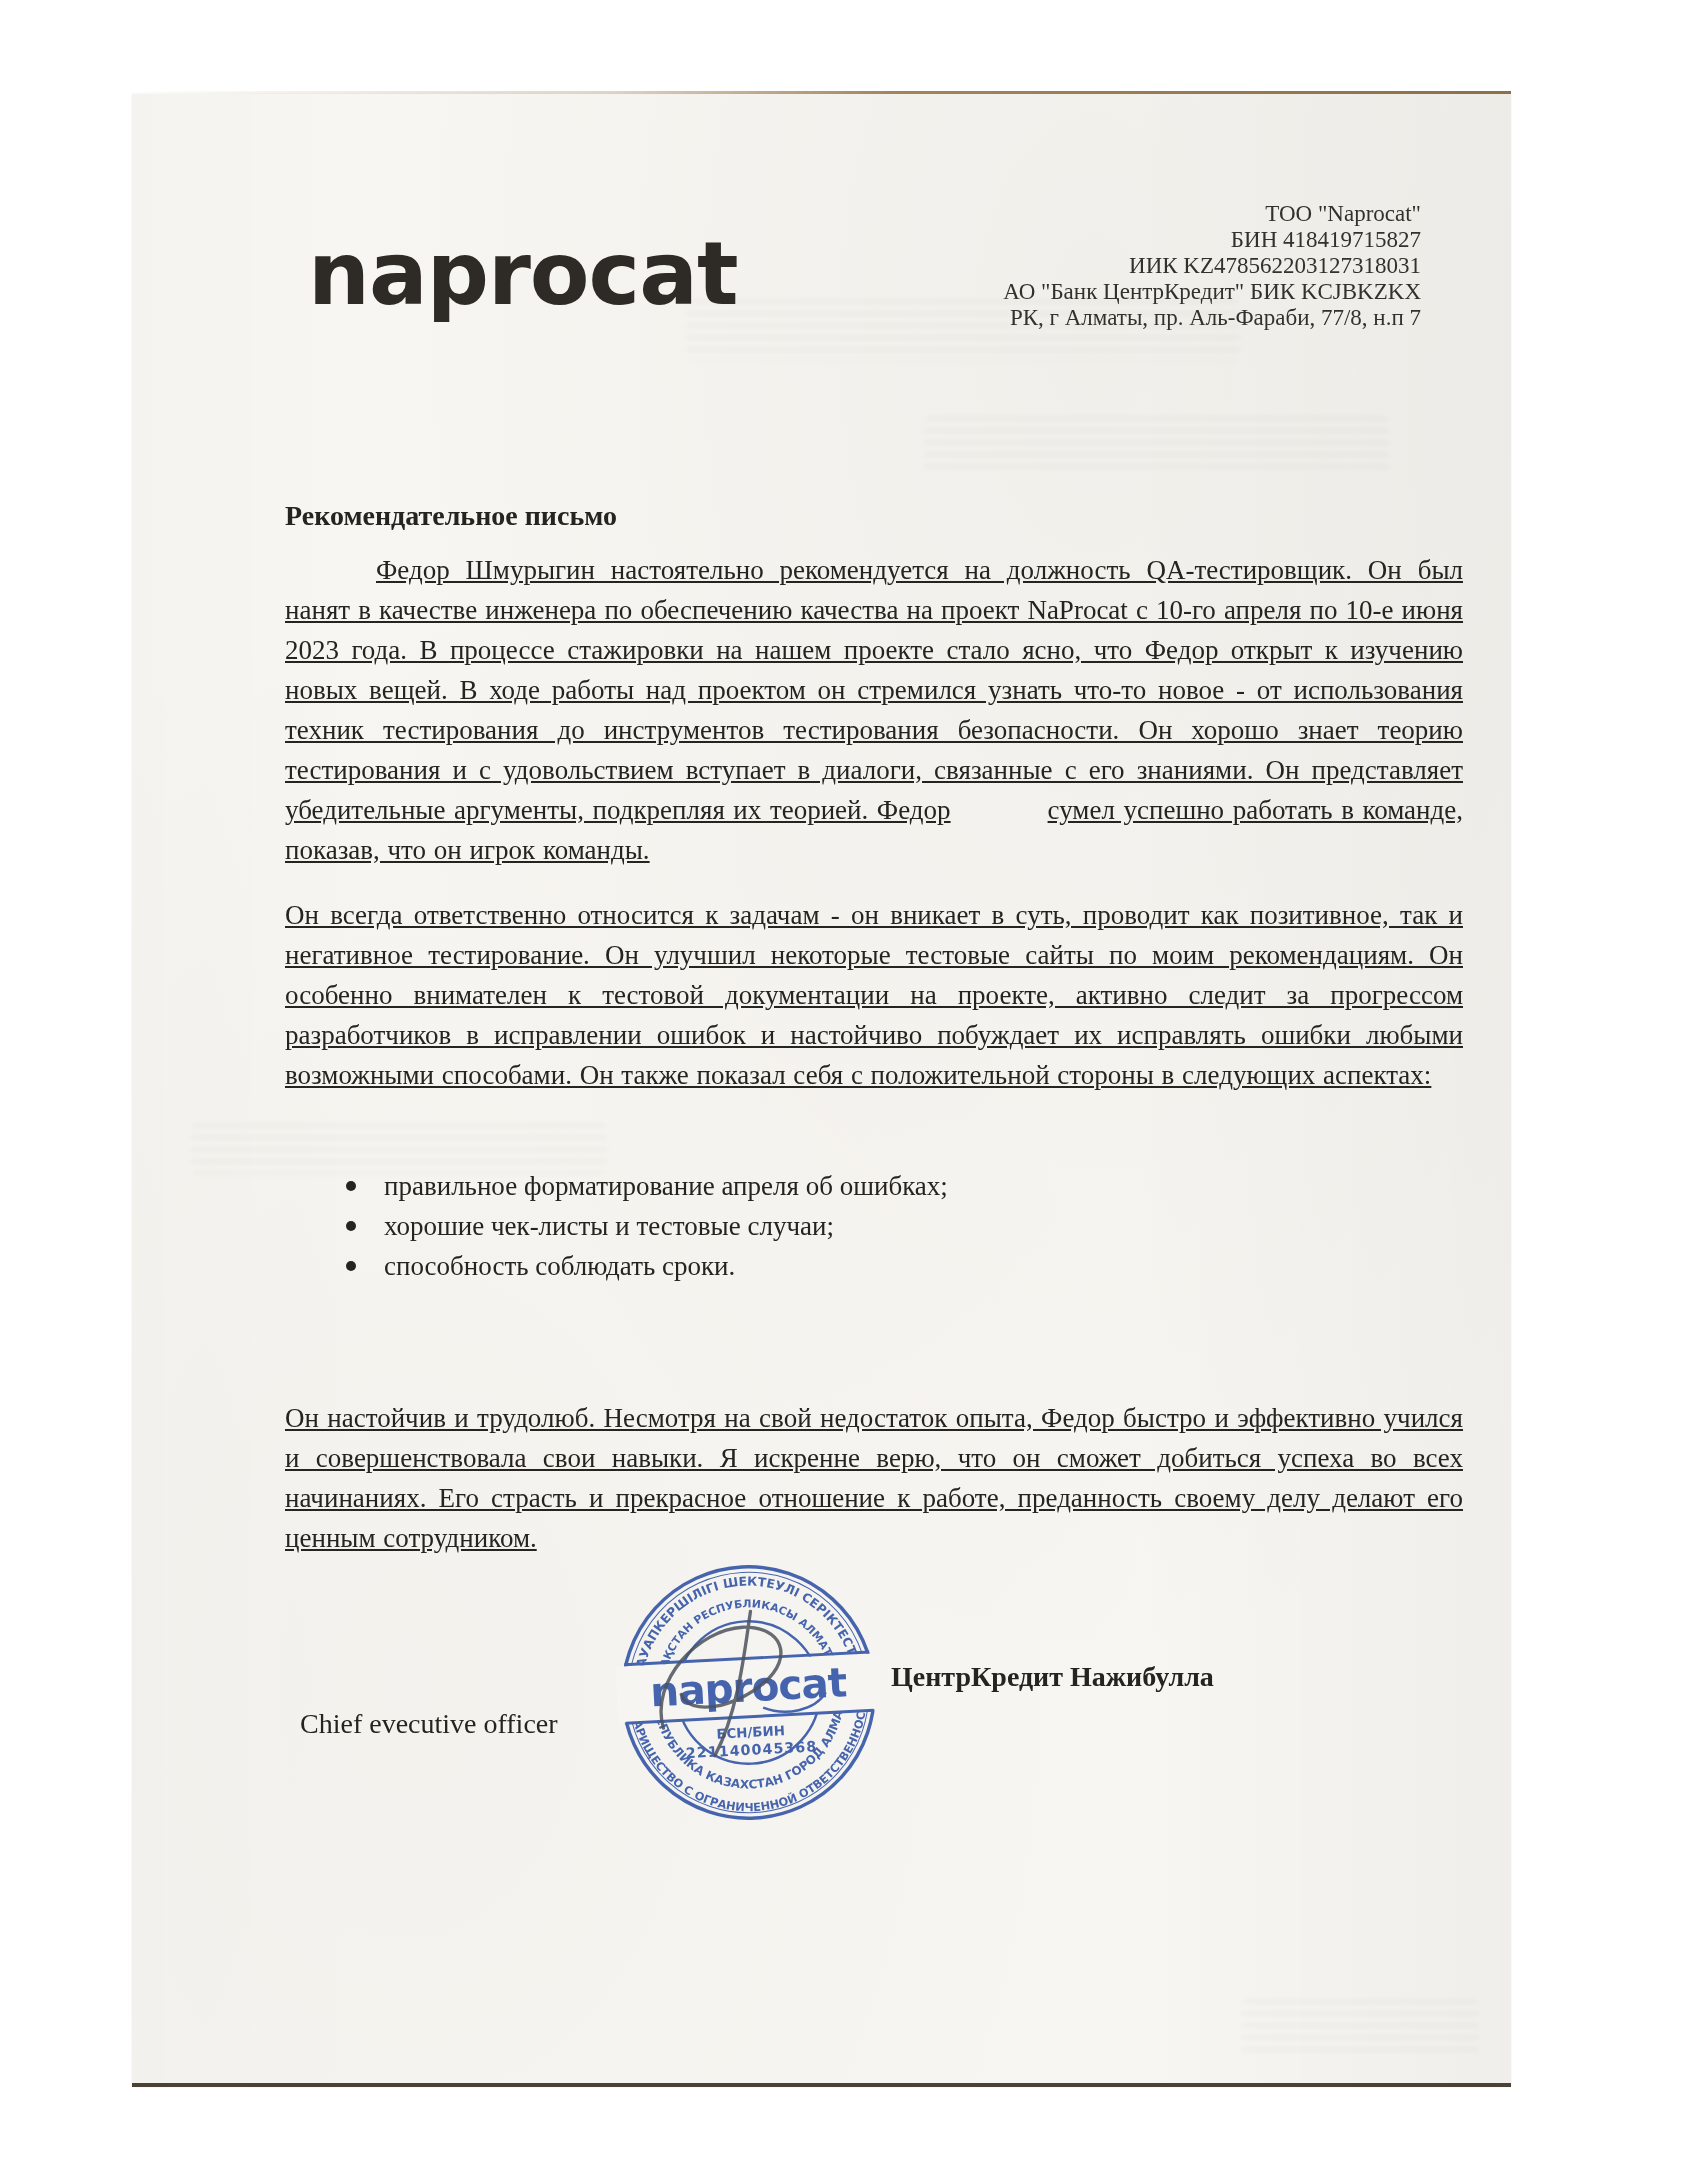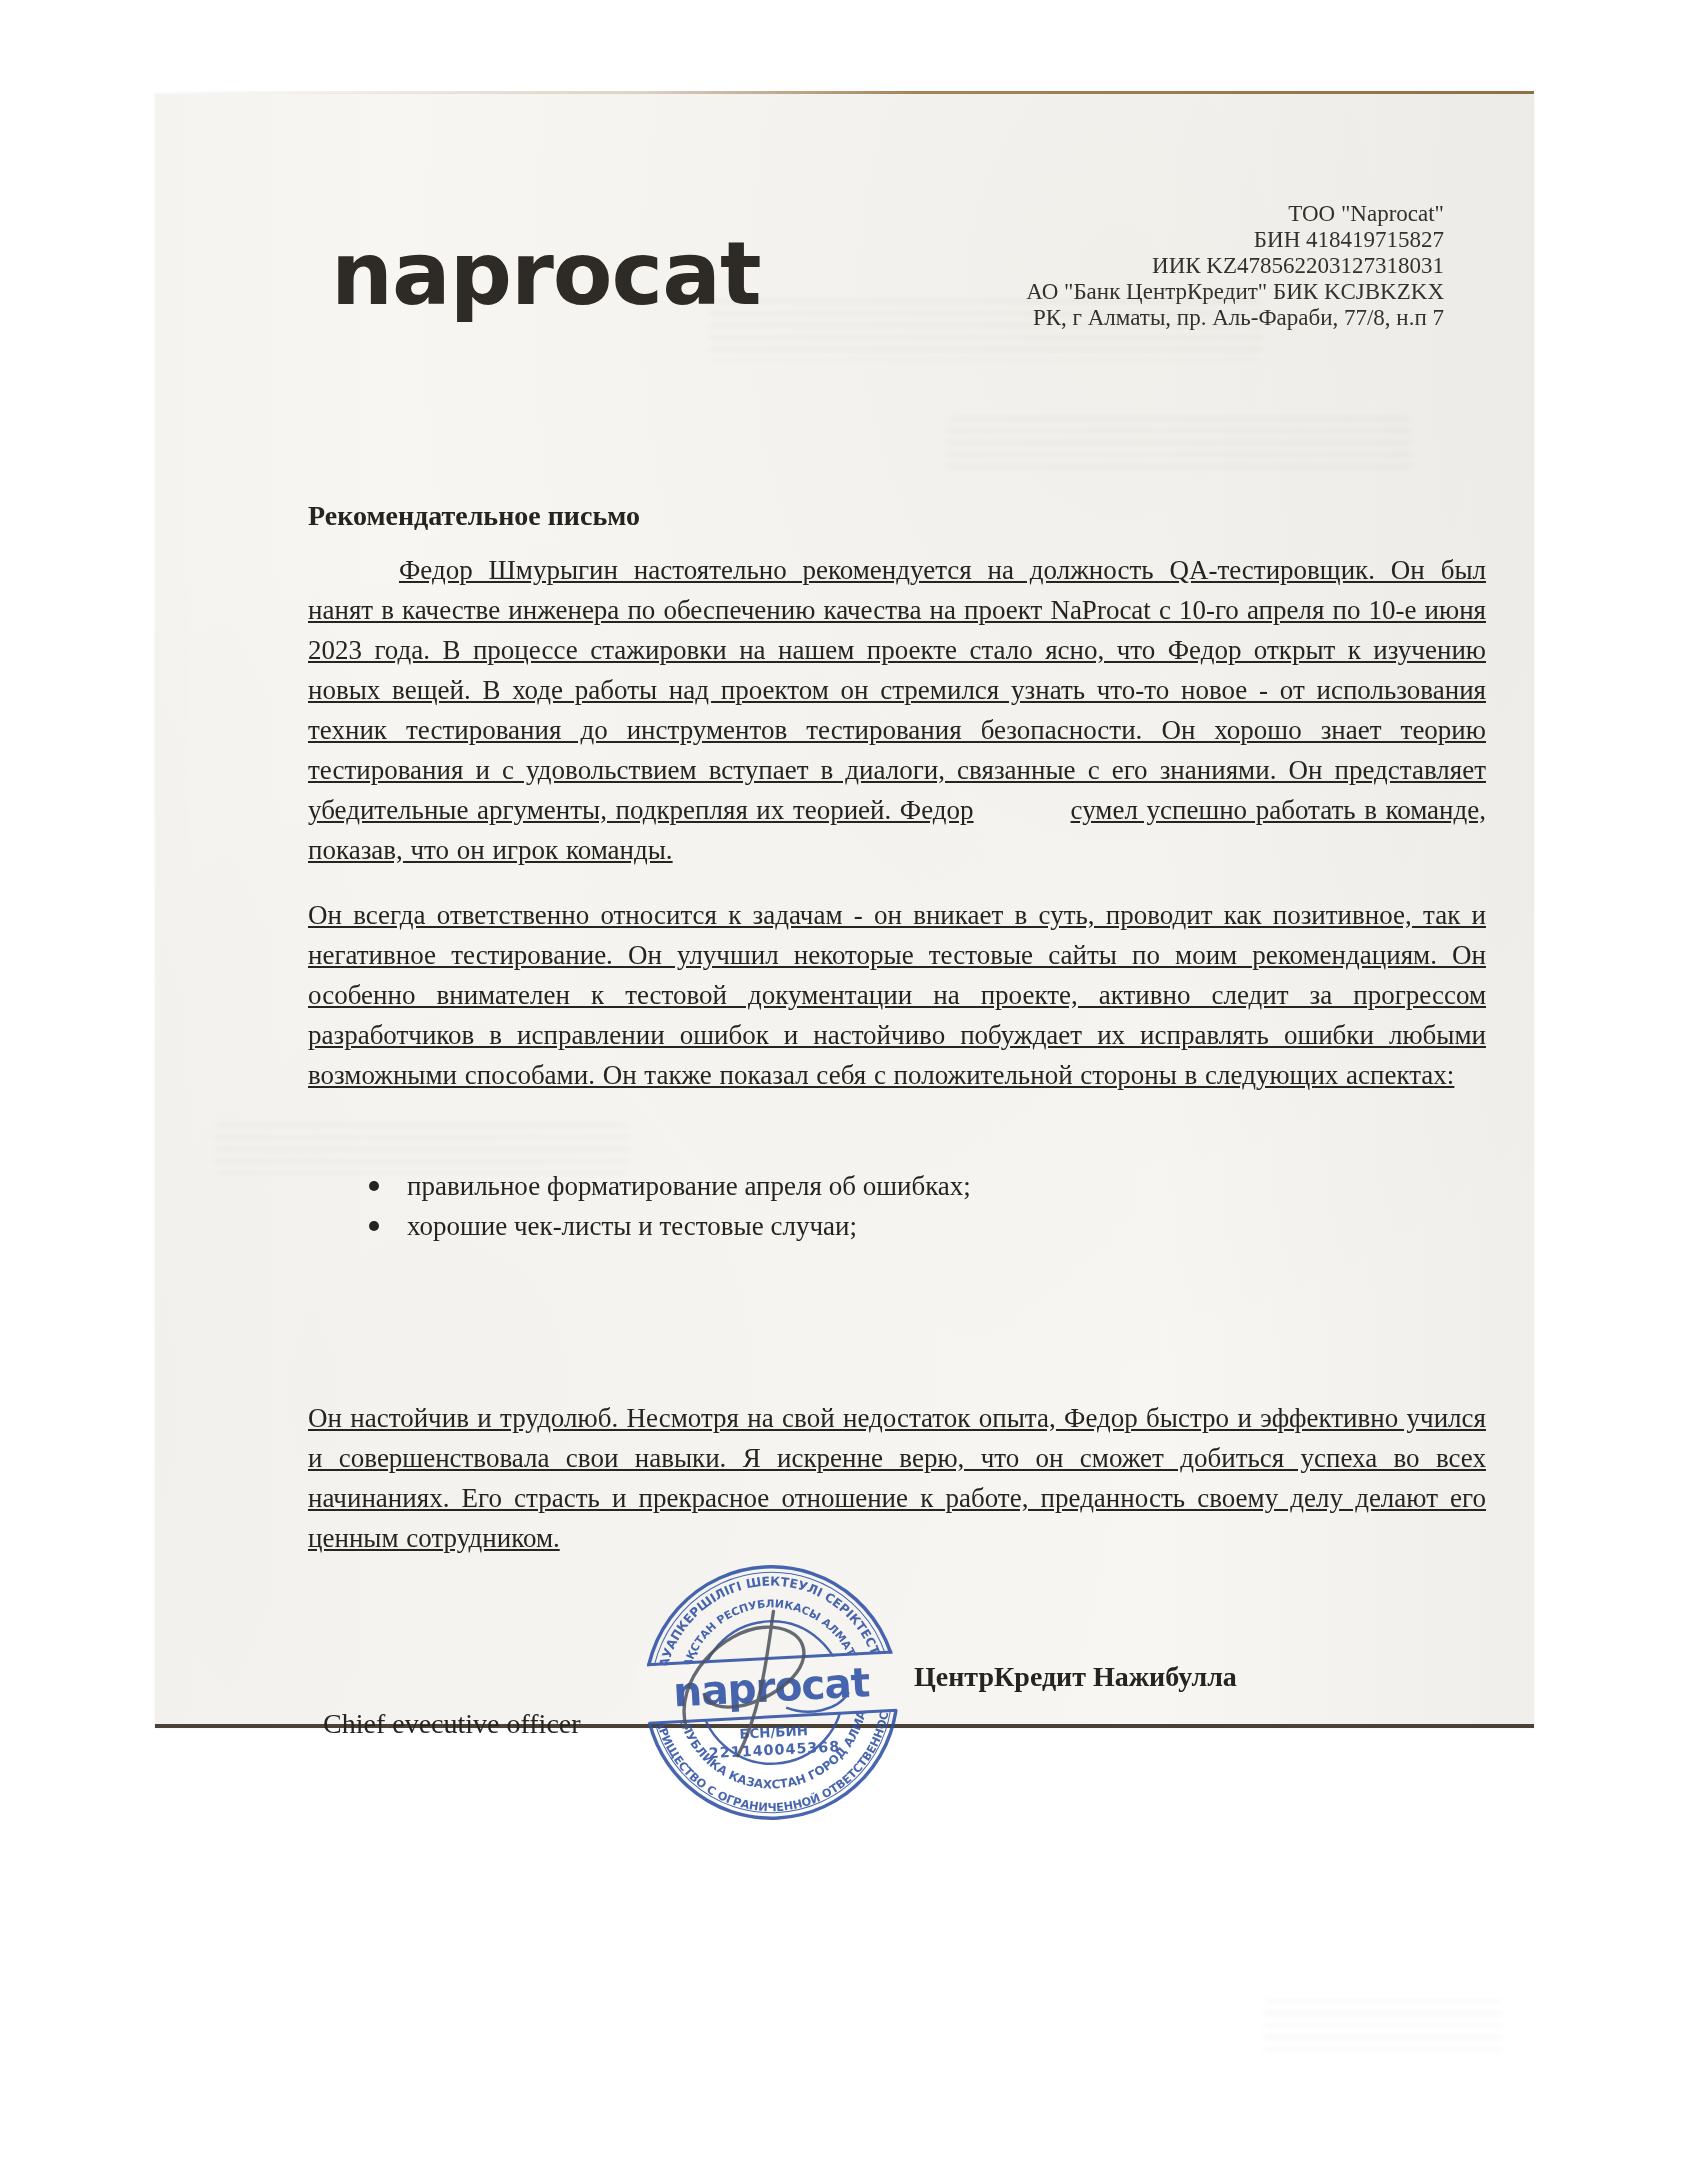--- a/index.html
+++ b/index.html
@@ -4,21 +4,21 @@
 <style>
   * { margin:0; padding:0; box-sizing:border-box; }
   html,body { width:1683px; height:2178px; }
   body {
     position:relative;
     background:#ffffff;
     font-family:"Liberation Serif","DejaVu Serif",serif;
     overflow:hidden;
   }
   .paper {
-    position:absolute; left:155px; top:94px; width:1379px; height:1634px;
+    position:absolute; left:132px; top:94px; width:1379px; height:1993px;
     background:
       linear-gradient(90deg, rgba(0,0,0,0.012) 0%, rgba(0,0,0,0) 18%, rgba(0,0,0,0) 72%, rgba(0,0,0,0.03) 100%),
       radial-gradient(ellipse at 70% 12%, rgba(120,110,95,0.05), rgba(0,0,0,0) 55%),
       radial-gradient(ellipse at 20% 80%, rgba(120,110,95,0.03), rgba(0,0,0,0) 50%),
       #f7f6f2;
     border-bottom:4px solid #4a4137;
     box-shadow:0 0 2px rgba(0,0,0,0.08);
     padding-left:48px;
   }
   .paper::before { 
@@ -102,20 +102,21 @@
 
   <div class="doc-title">Рекомендательное письмо</div>
 
   <p class="para" id="p1"><span>Федор Шмурыгин настоятельно рекомендуется на должность QA-тестировщик. Он был нанят в качестве инженера по обеспечению качества на проект NaProcat с 10-го апреля по 10-е июня 2023 года. В процессе стажировки на нашем проекте стало ясно, что Федор открыт к изучению новых вещей. В ходе работы над проектом он стремился узнать что-то новое - от использования техник тестирования до инструментов тестирования безопасности. Он хорошо знает теорию тестирования и с удовольствием вступает в диалоги, связанные с его знаниями. Он представляет убедительные аргументы, подкрепляя их теорией. Федор</span><span class="gap-spacer"></span><span>сумел успешно работать в команде, показав, что он игрок команды.</span></p>
 
   <p class="para" id="p2">Он всегда ответственно относится к задачам - он вникает в суть, проводит как позитивное, так и негативное тестирование. Он улучшил некоторые тестовые сайты по моим рекомендациям. Он особенно внимателен к тестовой документации на проекте, активно следит за прогрессом разработчиков в исправлении ошибок и настойчиво побуждает их исправлять ошибки любыми возможными способами. Он также показал себя с положительной стороны в следующих аспектах:</p>
 
   <ul class="bullets">
     <li>правильное форматирование апреля об ошибках;</li>
     <li>хорошие чек-листы и тестовые случаи;</li>
+    <li>способность соблюдать сроки.</li>
   </ul>
 
   <p class="para" id="p3">Он настойчив и трудолюб. Несмотря на свой недостаток опыта, Федор быстро и эффективно учился и совершенствовала свои навыки. Я искренне верю, что он сможет добиться успеха во всех начинаниях. Его страсть и прекрасное отношение к работе, преданность своему делу делают его ценным сотрудником.</p>
 
   <div class="sig-role">Chief evecutive officer</div>
   <div class="sig-name">ЦентрКредит Нажибулла</div>
 
   <svg class="stamp" viewBox="-141 -141 282 282">
     <defs>
       <path id="arcTopOuter" d="M -108 0 A 108 108 0 0 1 108 0"></path>

